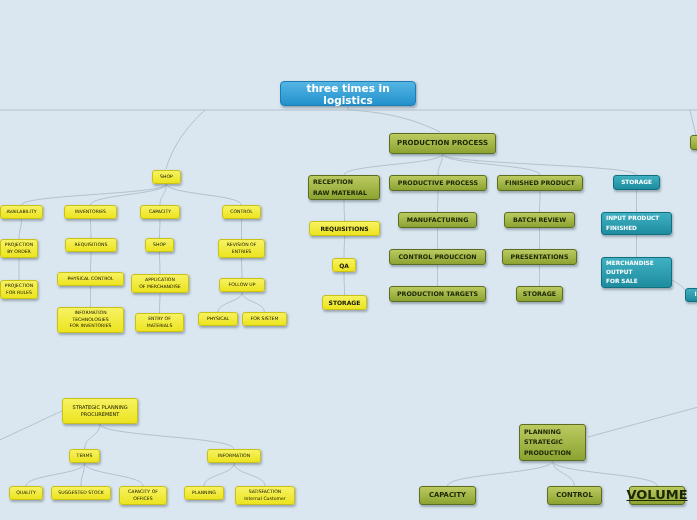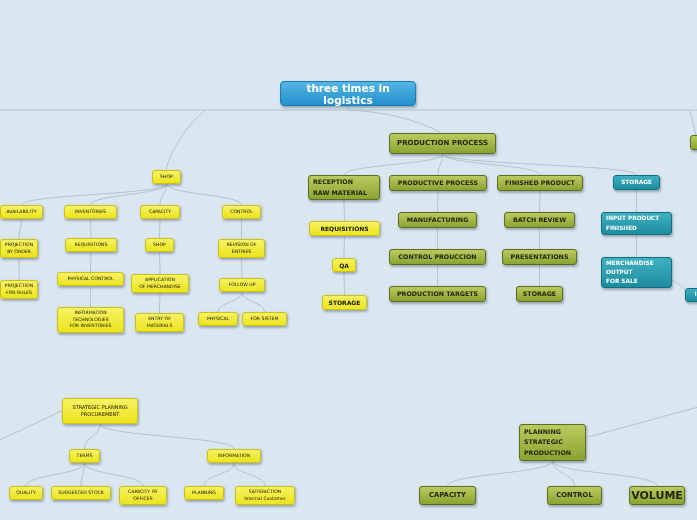--- a/index.html
+++ b/index.html
@@ -151,14 +151,14 @@
     <div class="node node-yellow" style="left: 119px; top: 486px; width: 48px; height: 19px;">CAPACITY OF
 OFFICES</div>
     <div class="node node-yellow" style="left: 184px; top: 486px; width: 40px; height: 14px;">PLANNING</div>
     <div class="node node-yellow" style="left: 235px; top: 486px; width: 60px; height: 19px;">SATISFACTION
 Internal Customer</div>
     <div class="node node-green align-left" style="left: 519px; top: 424px; width: 67px; height: 37px;">PLANNING
 STRATEGIC
 PRODUCTION</div>
     <div class="node node-green" style="left: 419px; top: 486px; width: 57px; height: 19px; font-size: 6.8px;">CAPACITY</div>
     <div class="node node-green" style="left: 547px; top: 486px; width: 55px; height: 19px; font-size: 6.8px;">CONTROL</div>
-    <div class="node node-green" style="left: 629px; top: 486px; width: 56px; height: 19px; font-size: 11px;">VOLUME</div>
+    <div class="node node-green" style="left: 629px; top: 486px; width: 56px; height: 19px; font-size: 13px; text-decoration: underline;">VOLUME</div>
   </div>
 
 </body></html>

